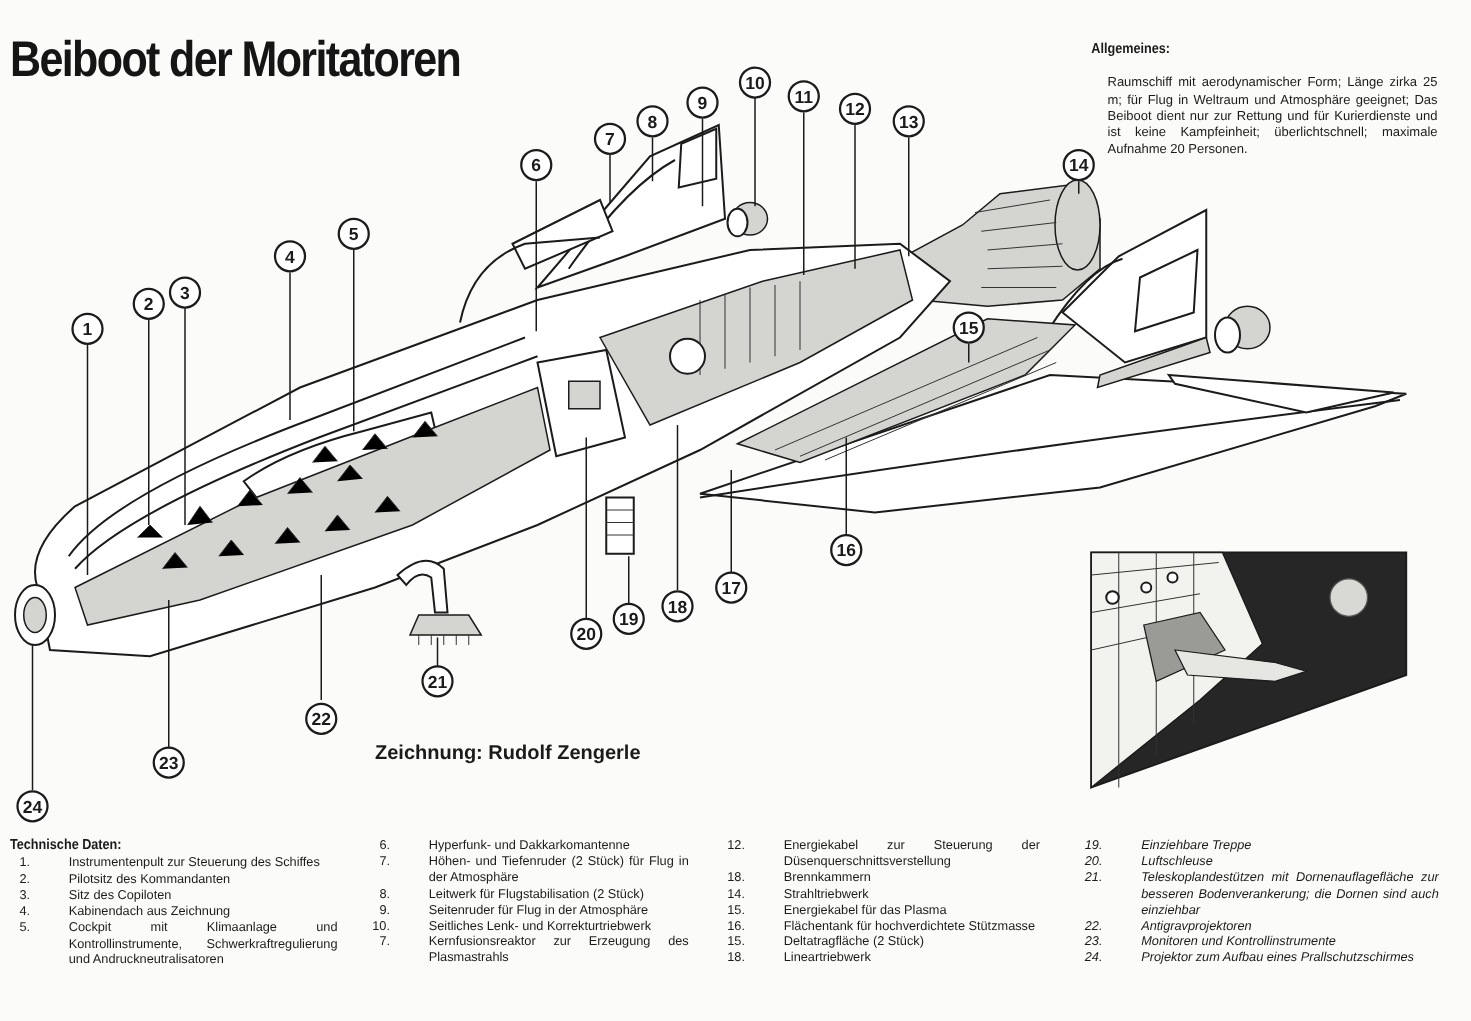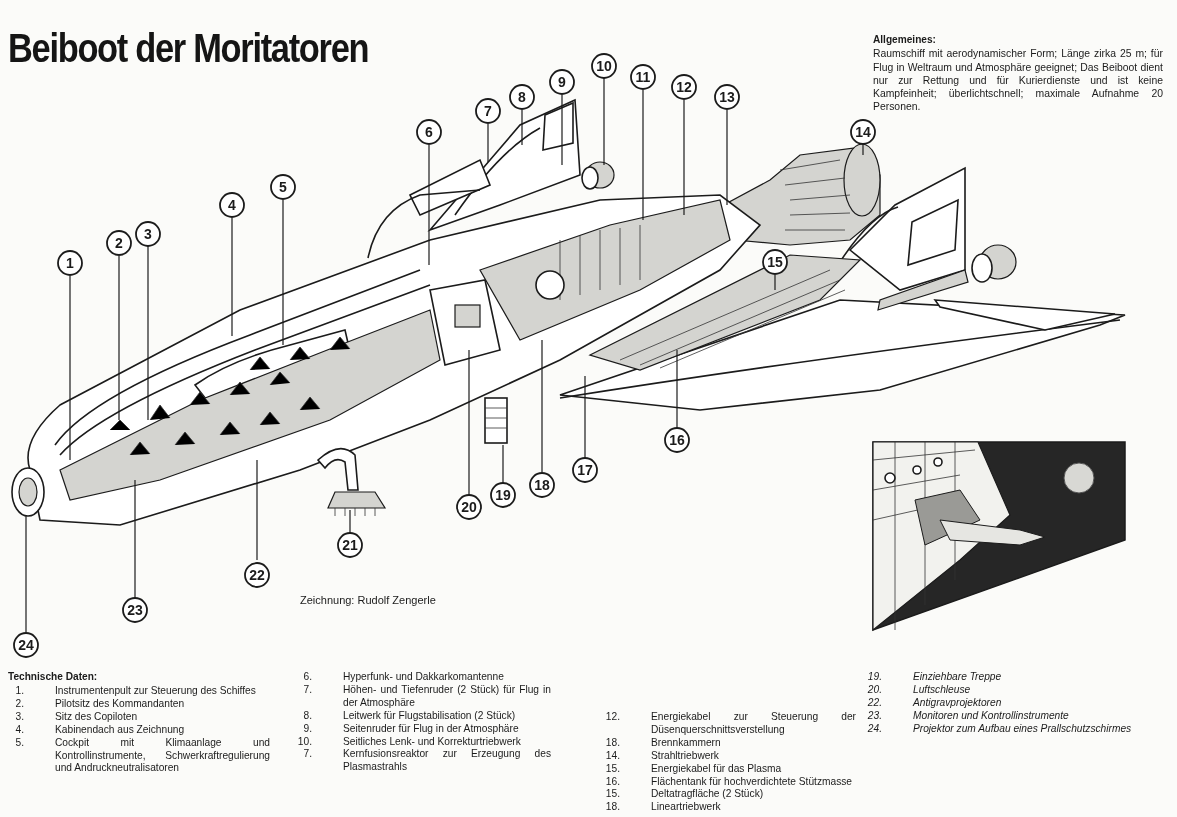--- a/index.html
+++ b/index.html
@@ -10,31 +10,31 @@
   }
   .title {
     position: absolute; left: 8px; top: 26px;
     font-family: "Liberation Sans", sans-serif; font-weight: bold;
     font-size: 40px; letter-spacing: -1.5px; color: #151515;
     transform: scaleX(0.86); transform-origin: left top;
     white-space: nowrap;
   }
   .general { position: absolute; left: 873px; top: 33px; width: 290px; font-size: 10.4px; line-height: 13.3px; }
   .general .hd { font-weight: bold; font-size: 11.5px; transform: scaleX(0.88); transform-origin: left; display:inline-block; margin-bottom: 1px;}
-  .general p { margin: 0; text-align: justify; }
-  .caption { position: absolute; left: 300px; top: 594px; font-size: 11px; }
+  .general p { margin: 13px; text-align: justify; }
+  .caption { position: absolute; left: 300px; top: 594px; font-size: 16px; font-weight: bold; }
   .tech-hd { position: absolute; left: 8px; top: 670px; font-weight: bold; font-size: 11.5px; transform: scaleX(0.88); transform-origin: left; }
   .col { position: absolute; font-size: 10.2px; line-height: 12.9px; }
   .col ol { list-style: none; margin: 0; padding: 0; }
   .col li { display: flex; }
   .col li .n { flex: 0 0 auto; min-width: 16px; text-align: right; padding-right: 3px; }
   .col li .t { flex: 1; text-align: justify; padding-left: 28px; }
   .col1 { left: 8px; top: 685px; width: 262px; }
   .col2 { left: 296px; top: 671px; width: 255px; }
-  .col3 { left: 604px; top: 671px; width: 252px; margin-top: 40px; }
+  .col3 { left: 580px; top: 671px; width: 252px; }
   .col4 { left: 866px; top: 671px; width: 285px; font-style: italic; }
   svg.draw { position: absolute; left: 0; top: 0; }
   .callout circle { fill: #fff; stroke: #1b1b1b; stroke-width: 1.8; }
   .callout text { font-family: "Liberation Sans", sans-serif; font-size: 14px; font-weight: bold; text-anchor: middle; dominant-baseline: central; fill: #1b1b1b; }
   .leader { stroke: #1b1b1b; stroke-width: 1.2; fill: none; }
   .ln { stroke: #1b1b1b; stroke-width: 1.6; fill: none; }
   .lnf { stroke: #1b1b1b; stroke-width: 1.6; fill: #fff; }
   .gray { fill: #d4d4d0; stroke: #1b1b1b; stroke-width: 1.2; }
   .hatch { stroke: #333; stroke-width: 0.8; }
 </style>
@@ -358,20 +358,24 @@
   <ol>
     <li>
         <span class="n">19.</span>
         <span class="t">Einziehbare Treppe</span>
       </li>
     <li>
         <span class="n">20.</span>
         <span class="t">Luftschleuse</span>
       </li>
     <li>
+        <span class="n">21.</span>
+        <span class="t">Teleskoplandestützen mit Dornenauflagefläche zur besseren Bodenverankerung; die Dornen sind auch einziehbar</span>
+      </li>
+    <li>
         <span class="n">22.</span>
         <span class="t">Antigravprojektoren</span>
       </li>
     <li>
         <span class="n">23.</span>
         <span class="t">Monitoren und Kontrollinstrumente</span>
       </li>
     <li>
         <span class="n">24.</span>
         <span class="t">Projektor zum Aufbau eines Prallschutzschirmes</span>

